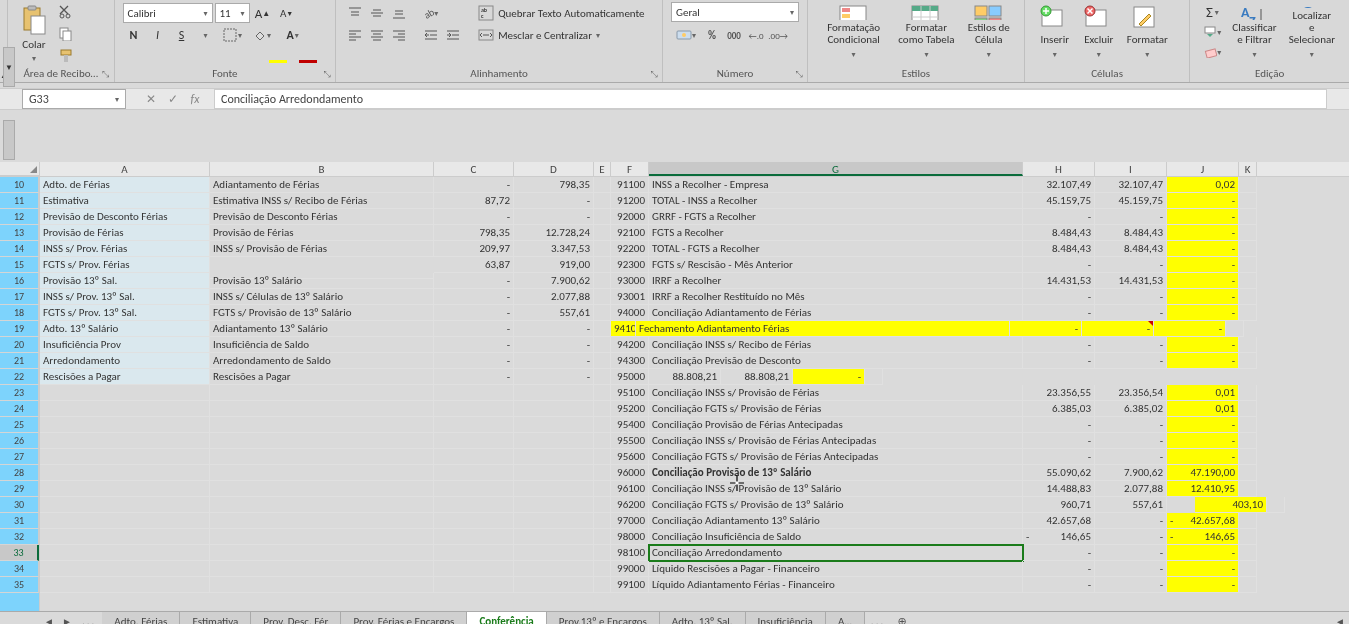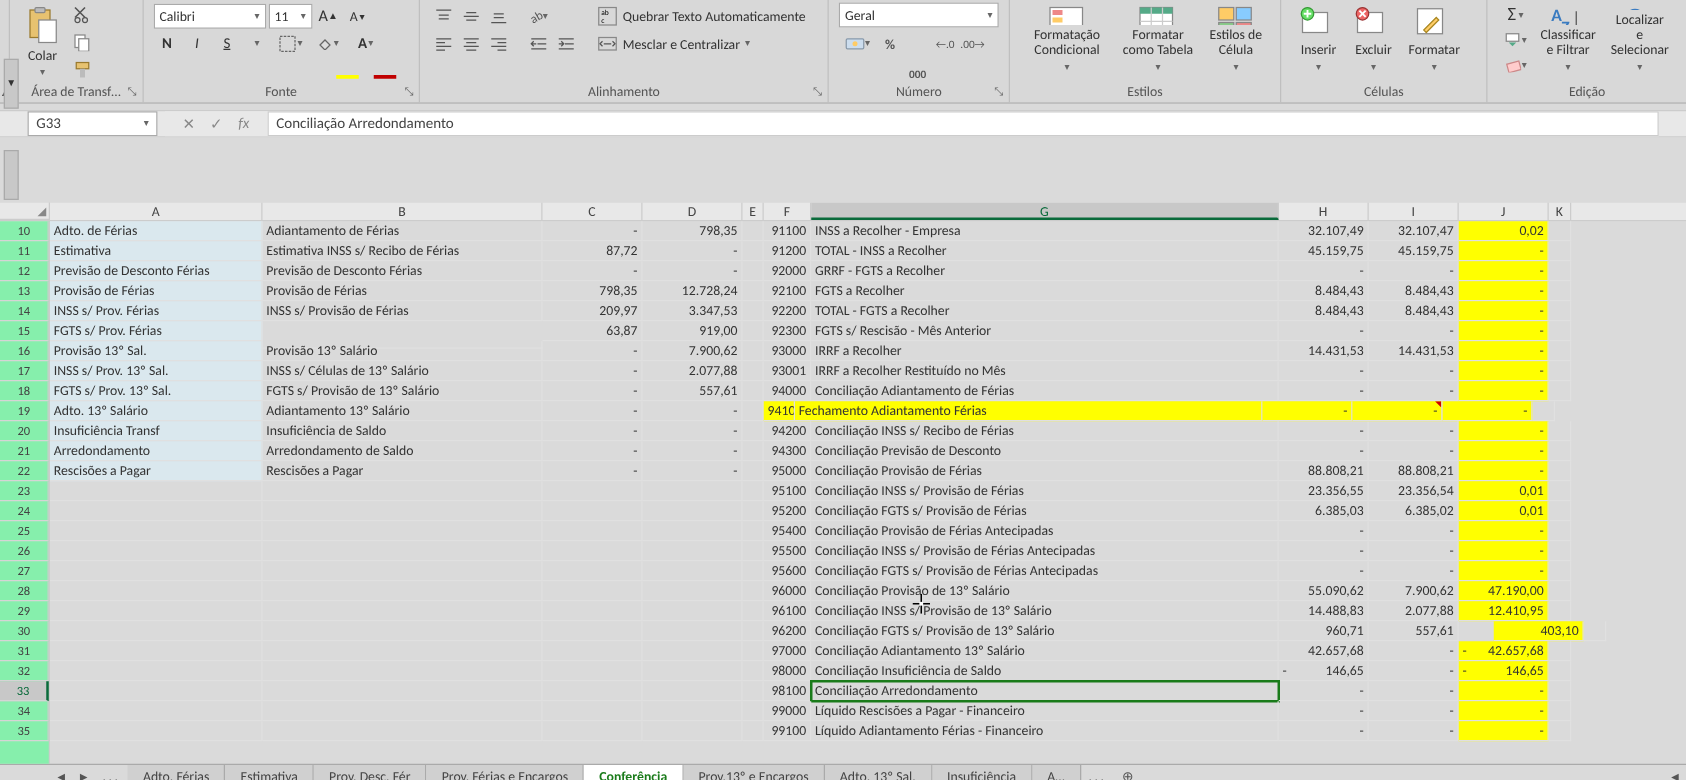--- a/index.html
+++ b/index.html
@@ -50,21 +50,21 @@
 .namebox { width: 104px; background: #fff; border: 1px solid #aaa; margin-left: 22px; margin-right: 6px; height: 20px; padding: 0 6px; font-size: 12px; display: flex; align-items: center; justify-content: space-between; color: #444; }
 .fbar-btns { display: flex; gap: 0; padding: 0 8px; background: #e8e8e8; height: 20px; align-items: center; }
 .fbar-btn { width: 22px; height: 20px; color: #888; display: flex; align-items: center; justify-content: center; font-size: 12px; }
 .fbar-input { flex: 1; background: #fff; border: 1px solid #ccc; height: 20px; padding: 0 6px; font-size: 12px; display: flex; align-items: center; margin-right: 22px; color: #444; }
 .fbar-gap { height: 52px; background: #dadada; position: relative; }
 .coll-left { position: absolute; left: 3px; top: -36px; width: 12px; height: 40px; background: #c8c8c8; border: 1px solid #aaa; display: flex; align-items: center; justify-content: center; font-size: 8px; }
 .coll-left2 { position: absolute; left: 3px; bottom: 2px; width: 12px; height: 40px; background: #c8c8c8; border: 1px solid #aaa; }
 
 
 .grid-area { display: flex; height: 434px; }
-.rowhdrs { width: 40px; background: #86efac; border-right: 1px solid #ccc; }
+.rowhdrs { width: 40px; background: #7dd3fc; border-right: 1px solid #ccc; }
 .colhdr-row { height: 15px; display: flex; background: #e8e8e8; border-bottom: 1px solid #ccc; }
 .corner { width: 40px; border-right: 1px solid #ccc; border-bottom: 1px solid #ccc; position: relative; }
 .corner::after { content: ""; position: absolute; right: 2px; bottom: 2px; width: 0; height: 0; border-left: 7px solid transparent; border-bottom: 7px solid #888; }
 .colhdr { border-right: 1px solid #ccc; text-align: center; font-size: 11px; color: #444; line-height: 15px; }
 .rownum { height: 16px; line-height: 16px; text-align: center; font-size: 10px; color: #444; border-bottom: 1px solid #d5d5d5; border-right: 1px solid #ccc; }
 .rownum.sel { background: #c8c8c8; color: #0a6b3b; border-right: 2px solid #0a6b3b; }
 
 .cells { flex: 1; position: relative; }
 .cell-row { height: 16px; display: flex; }
 .cell { border-right: 1px solid #e0e0e0; border-bottom: 1px solid #e0e0e0; padding: 0 3px; font-size: 11px; line-height: 15px; white-space: nowrap; overflow: hidden; }
@@ -127,21 +127,21 @@
             </svg>
           </div>
         <div class="mini-btn">
             <svg width="14" height="14">
               <rect x="2" y="1" width="10" height="5" fill="#e7c270" stroke="#9a7a2e"></rect>
               <rect x="5" y="6" width="4" height="7" fill="#bbb"></rect>
             </svg>
           </div>
       </div>
     </div>
-    <div class="ribbon-group-label">Área de Transf…</div>
+    <div class="ribbon-group-label">Área de Recibo…</div>
     <div class="ribbon-dialog">⤡</div>
   </div>
 
   <div class="ribbon-group font-group">
     <div class="font-row">
       <div class="font-name">
           <span>Calibri</span>
           <span class="caret">▾</span>
         </div>
       <div class="font-size">
@@ -295,21 +295,21 @@
       </div>
     <div class="icon-row" style="margin-top:2px;">
       <div class="icon-btn" style="width:30px;">
           <svg width="16" height="12">
             <rect x="1" y="2" width="14" height="8" rx="1" fill="#cde" stroke="#89a"></rect>
             <circle cx="8" cy="6" r="2" fill="#fc6"></circle>
           </svg>
           <span class="caret">▾</span>
         </div>
       <div class="icon-btn" style="font-weight:700;">%</div>
-      <div class="icon-btn" style="font-size:9px;font-weight:700;margin-top:24px;">000</div>
+      <div class="icon-btn" style="font-size:9px;font-weight:700;">000</div>
       <div class="icon-btn">
           <span style="font-size:9px;">←.0</span>
         </div>
       <div class="icon-btn">
           <span style="font-size:9px;">.00→</span>
         </div>
     </div>
     <div class="ribbon-group-label">Número</div>
     <div class="ribbon-dialog">⤡</div>
   </div>
@@ -620,21 +620,21 @@
         <div class="cell r" style="width: 80px;">-</div>
         <div class="cell " style="width: 17px;"></div>
         <div class="cell yel-bg-l r" style="width: 25px;">94100</div>
         <div class="cell yel-bg-l" style="width: 374px;">Fechamento Adiantamento Férias</div>
         <div class="cell yel-bg" style="width: 72px;">-</div>
         <div class="cell yel-bg red-tri" style="width: 72px;">-</div>
         <div class="cell yel-bg" style="width: 72px;">-</div>
         <div class="cell " style="width: 18px;"></div>
       </div>
       <div class="cell-row">
-        <div class="cell blue-bg" style="width: 170px;">Insuficiência Transf</div>
+        <div class="cell blue-bg" style="width: 170px;">Insuficiência Prov</div>
         <div class="cell " style="width: 224px;">Insuficiência de Saldo</div>
         <div class="cell r" style="width: 80px;">-</div>
         <div class="cell r" style="width: 80px;">-</div>
         <div class="cell " style="width: 17px;"></div>
         <div class="cell r" style="width: 38px;">94200</div>
         <div class="cell " style="width: 374px;">Conciliação INSS s/ Recibo de Férias</div>
         <div class="cell r" style="width: 72px;">-</div>
         <div class="cell r" style="width: 72px;">-</div>
         <div class="cell yel-bg" style="width: 72px;">-</div>
         <div class="cell " style="width: 18px;"></div>
@@ -652,21 +652,20 @@
         <div class="cell yel-bg" style="width: 72px;">-</div>
         <div class="cell " style="width: 18px;"></div>
       </div>
       <div class="cell-row">
         <div class="cell blue-bg" style="width: 170px;">Rescisões a Pagar</div>
         <div class="cell " style="width: 224px;">Rescisões a Pagar</div>
         <div class="cell r" style="width: 80px;">-</div>
         <div class="cell r" style="width: 80px;">-</div>
         <div class="cell " style="width: 17px;"></div>
         <div class="cell r" style="width: 38px;">95000</div>
-        <div class="cell " style="width: 374px;">Conciliação Provisão de Férias</div>
         <div class="cell r" style="width: 72px;">88.808,21</div>
         <div class="cell r" style="width: 72px;">88.808,21</div>
         <div class="cell yel-bg" style="width: 72px;">-</div>
         <div class="cell " style="width: 18px;"></div>
       </div>
       <div class="cell-row">
         <div class="cell " style="width: 170px;"></div>
         <div class="cell " style="width: 224px;"></div>
         <div class="cell r" style="width: 80px;"></div>
         <div class="cell r" style="width: 80px;"></div>
@@ -730,21 +729,21 @@
         <div class="cell yel-bg" style="width: 72px;">-</div>
         <div class="cell " style="width: 18px;"></div>
       </div>
       <div class="cell-row">
         <div class="cell " style="width: 170px;"></div>
         <div class="cell " style="width: 224px;"></div>
         <div class="cell r" style="width: 80px;"></div>
         <div class="cell r" style="width: 80px;"></div>
         <div class="cell " style="width: 17px;"></div>
         <div class="cell r" style="width: 38px;">96000</div>
-        <div class="cell " style="width: 374px;">Conciliação Provisão de 13º Salário</div>
+        <div class="cell " style="width: 374px; font-weight: bold;">Conciliação Provisão de 13º Salário</div>
         <div class="cell r" style="width: 72px;">55.090,62</div>
         <div class="cell r" style="width: 72px;">7.900,62</div>
         <div class="cell yel-bg" style="width: 72px;">47.190,00</div>
         <div class="cell " style="width: 18px;"></div>
       </div>
       <div class="cell-row">
         <div class="cell " style="width: 170px;"></div>
         <div class="cell " style="width: 224px;"></div>
         <div class="cell r" style="width: 80px;"></div>
         <div class="cell r" style="width: 80px;"></div>

